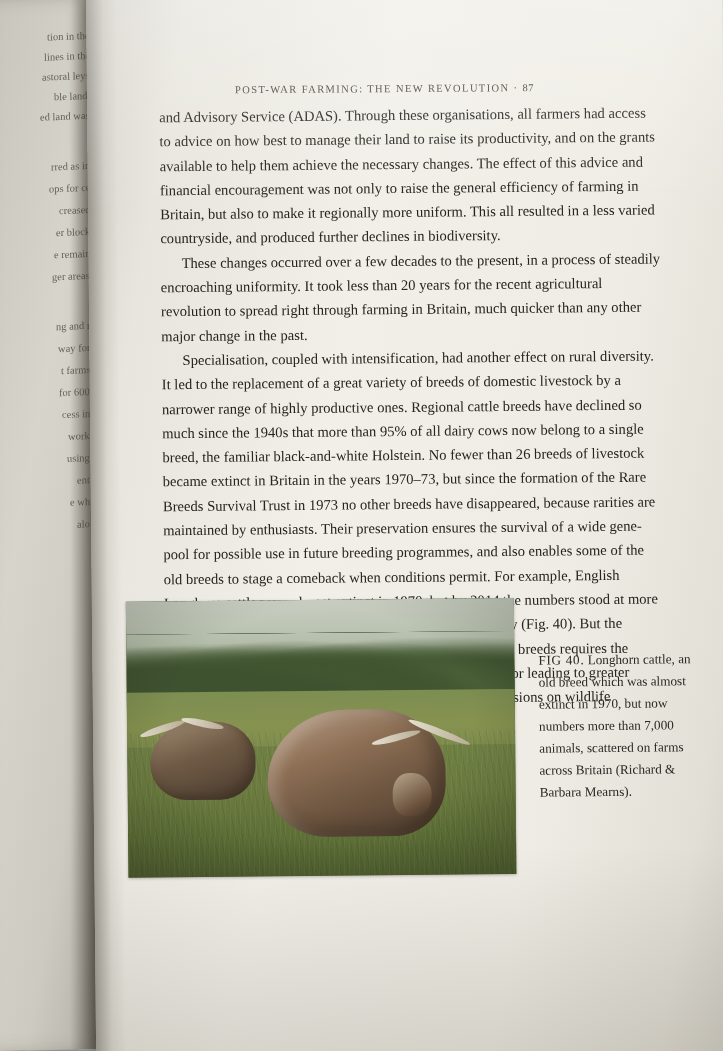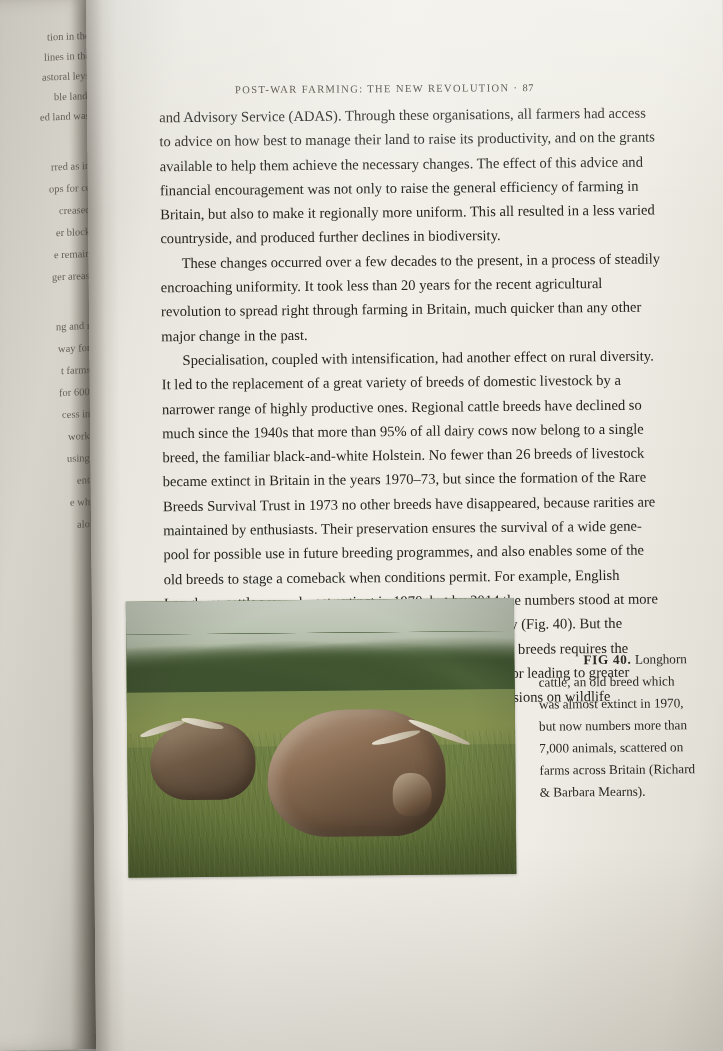--- a/index.html
+++ b/index.html
@@ -229,22 +229,21 @@
     left: 412px;
     top: 52px;
     width: 158px;
     font-size: 13.2px;
     line-height: 22px;
     color: #2a2823;
   }
   .caption .lbl {
     font-variant: small-caps;
     letter-spacing: 0.7px;
-    font-weight: bold;
-    margin-left: 45px;
+    font-weight: normal;
   }
 
   .page-edge-right {
     position: absolute;
     right: -2px;
     top: 0;
     width: 12px;
     height: 1068px;
     background: linear-gradient(to right, rgba(150,145,133,0.15), rgba(95,90,80,0.55));
   }

